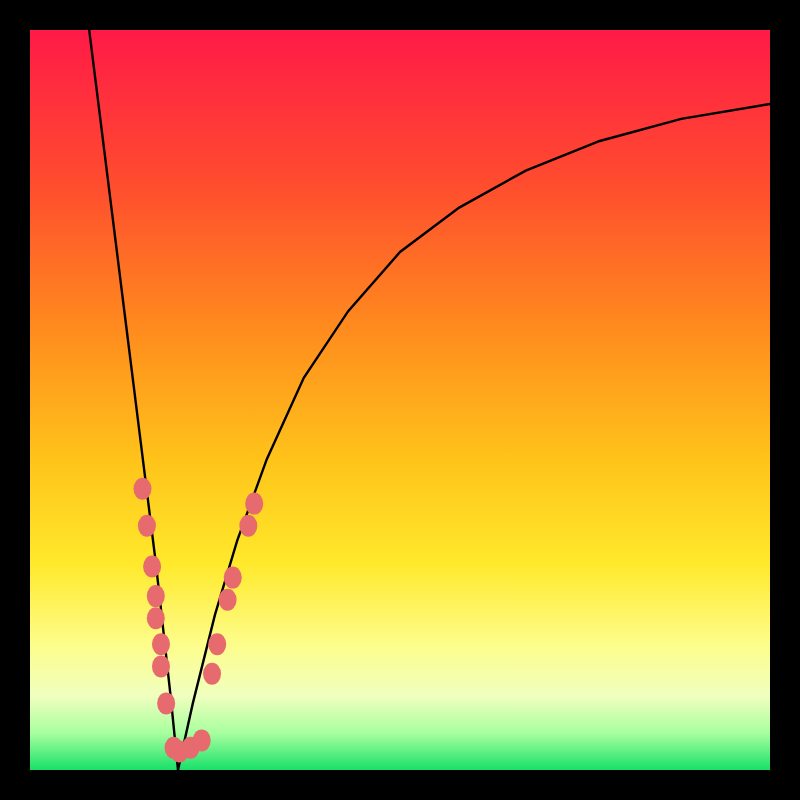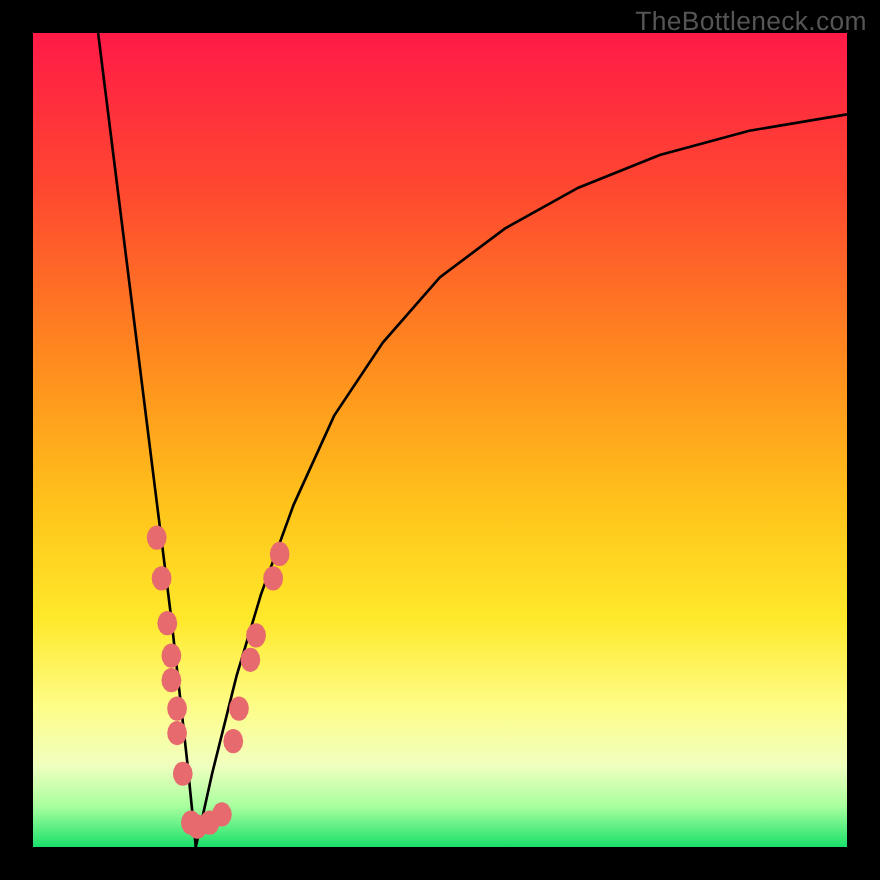--- a/index.html
+++ b/index.html
@@ -81,14 +81,13 @@
           <ellipse cx="171.68" cy="710.40" rx="9" ry="11" fill="#e66a6e"></ellipse>
           <ellipse cx="182.04" cy="643.80" rx="9" ry="11" fill="#e66a6e"></ellipse>
           <ellipse cx="187.22" cy="614.20" rx="9" ry="11" fill="#e66a6e"></ellipse>
           <ellipse cx="197.58" cy="569.80" rx="9" ry="11" fill="#e66a6e"></ellipse>
           <ellipse cx="202.76" cy="547.60" rx="9" ry="11" fill="#e66a6e"></ellipse>
           <ellipse cx="218.30" cy="495.80" rx="9" ry="11" fill="#e66a6e"></ellipse>
           <ellipse cx="224.22" cy="473.60" rx="9" ry="11" fill="#e66a6e"></ellipse>
         </g>
     </svg>
   </div>
-  <div class="watermark">TheBottleneck.com</div>
 </div>
 
 </body></html>

